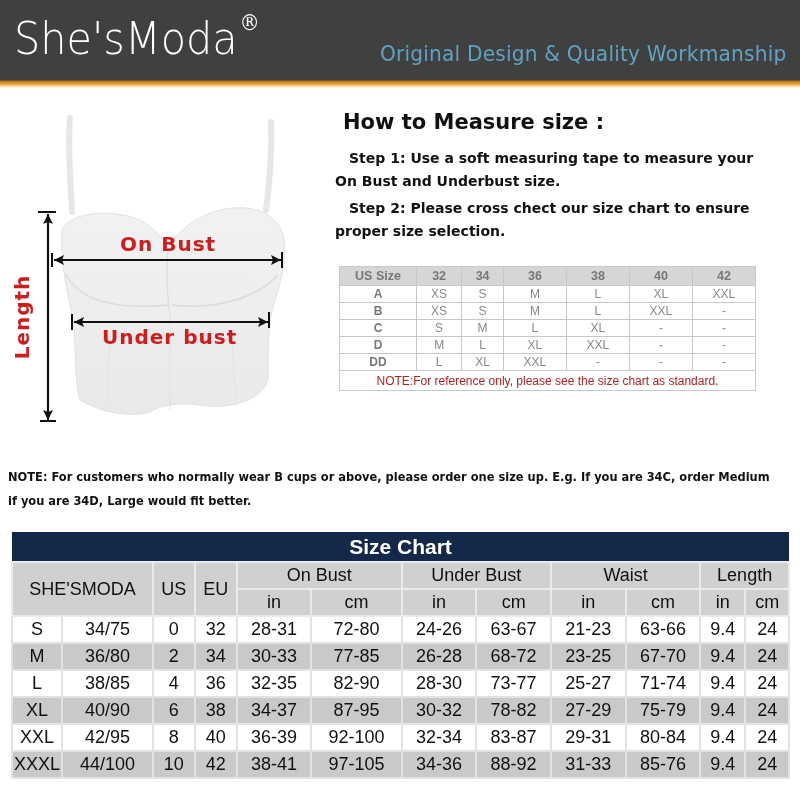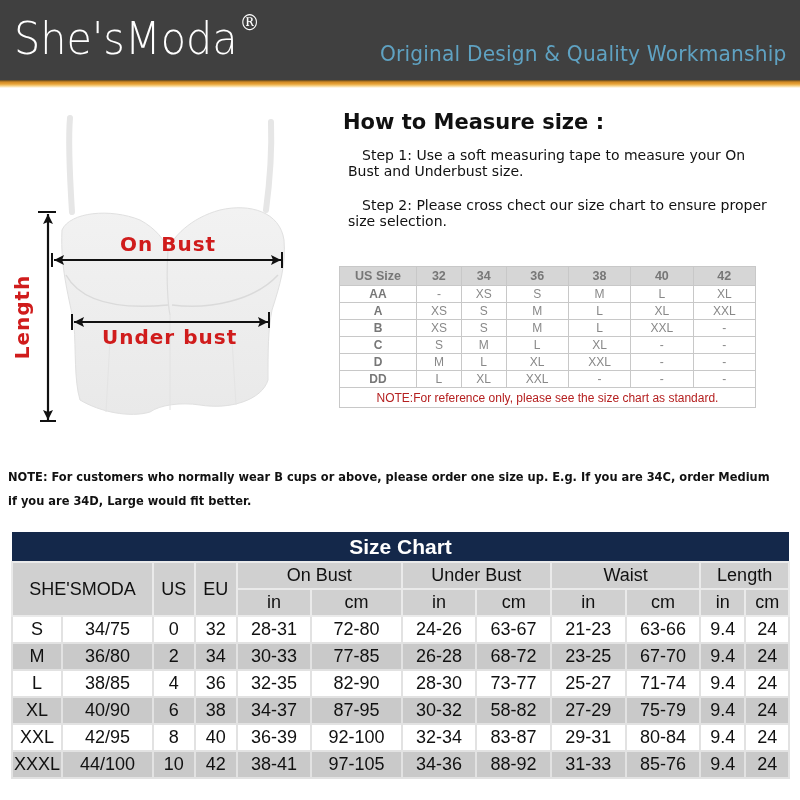--- a/index.html
+++ b/index.html
@@ -35,23 +35,23 @@
   
   .diagram { position: absolute; left: 0; top: 100px; width: 330px; height: 340px; }
   .diagram svg { position: absolute; left: 0; top: 0; }
 
   
   .howto-title {
     position: absolute; left: 343px; top: 110px;
     font-family: "DejaVu Sans", sans-serif; font-weight: bold; font-size: 21px; color: #111;
   }
   .step {
-    position: absolute; left: 348px; width: 420px;
-    font-family: "DejaVu Sans", sans-serif; font-weight: normal; font-size: 14px; color: #111;
-    line-height: 16px;
+    position: absolute; left: 335px; width: 420px;
+    font-family: "DejaVu Sans", sans-serif; font-weight: bold; font-size: 14px; color: #111;
+    line-height: 23px;
   }
   .step .indent { display: inline-block; width: 14px; }
   .step1 { top: 147px; }
   .step2 { top: 197px; }
 
   
   .cup-table {
     position: absolute; left: 339px; top: 266px; width: 417px;
     border-collapse: collapse; font-family: "Liberation Sans", sans-serif;
     font-size: 12px; color: #888;
@@ -159,29 +159,20 @@
       <th>US Size</th>
       <th>32</th>
       <th>34</th>
       <th>36</th>
       <th>38</th>
       <th>40</th>
       <th>42</th>
     </tr>
   </thead>
   <tbody id="cup-body">
-      <tr>
-        <td class="cup">AA</td>
-        <td>-</td>
-        <td>XS</td>
-        <td>S</td>
-        <td>M</td>
-        <td>L</td>
-        <td>XL</td>
-      </tr>
       <tr>
         <td class="cup">A</td>
         <td>XS</td>
         <td>S</td>
         <td>M</td>
         <td>L</td>
         <td>XL</td>
         <td>XXL</td>
       </tr>
       <tr>
@@ -300,21 +291,21 @@
         <td class="cell">24</td>
       </tr>
       <tr class="even">
         <td class="cell size-label">XL</td>
         <td class="cell">40/90</td>
         <td class="cell">6</td>
         <td class="cell">38</td>
         <td class="cell">34-37</td>
         <td class="cell">87-95</td>
         <td class="cell">30-32</td>
-        <td class="cell">58-82</td>
+        <td class="cell">78-82</td>
         <td class="cell">27-29</td>
         <td class="cell">75-79</td>
         <td class="cell">9.4</td>
         <td class="cell">24</td>
       </tr>
       <tr class="odd">
         <td class="cell size-label">XXL</td>
         <td class="cell">42/95</td>
         <td class="cell">8</td>
         <td class="cell">40</td>

